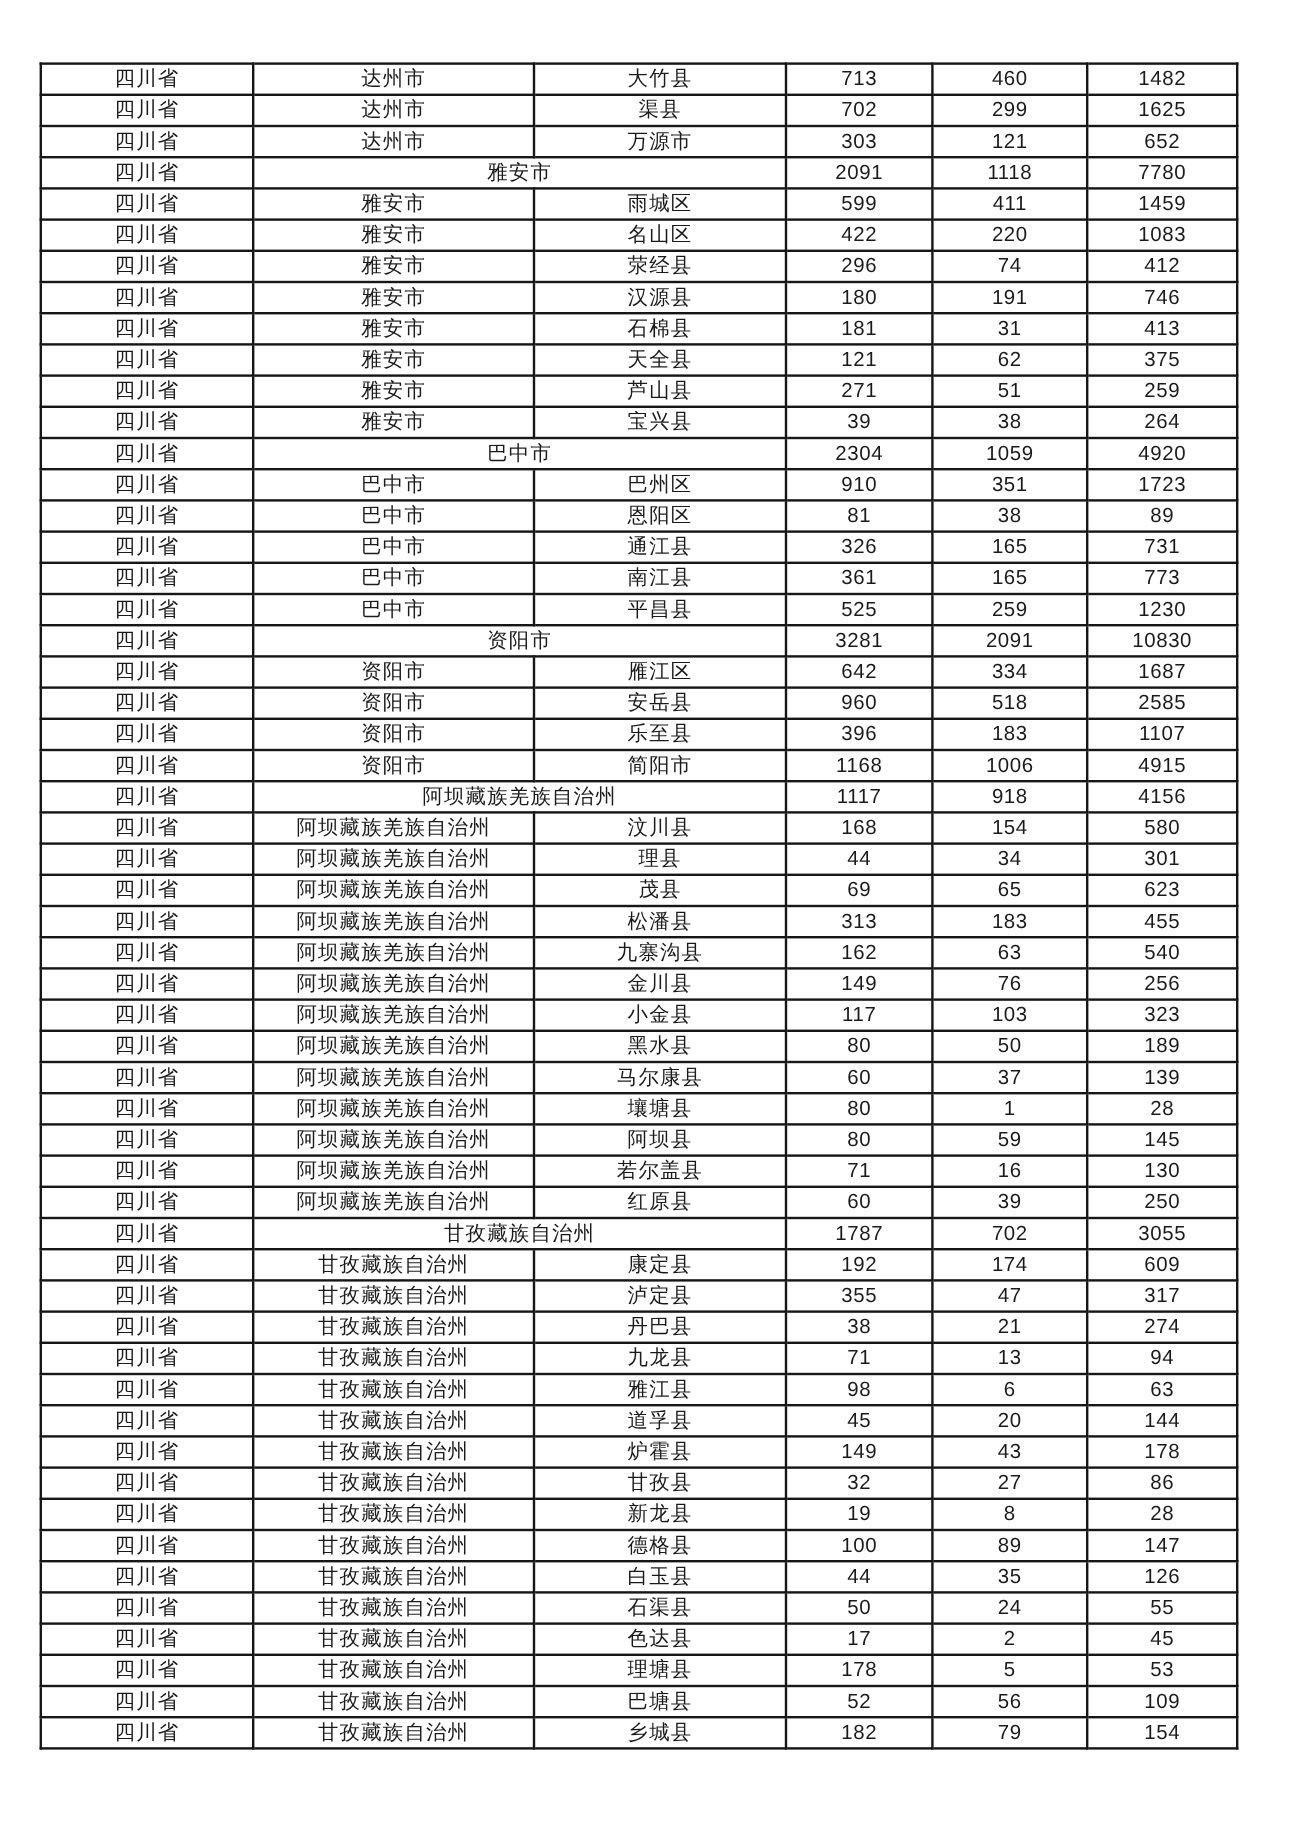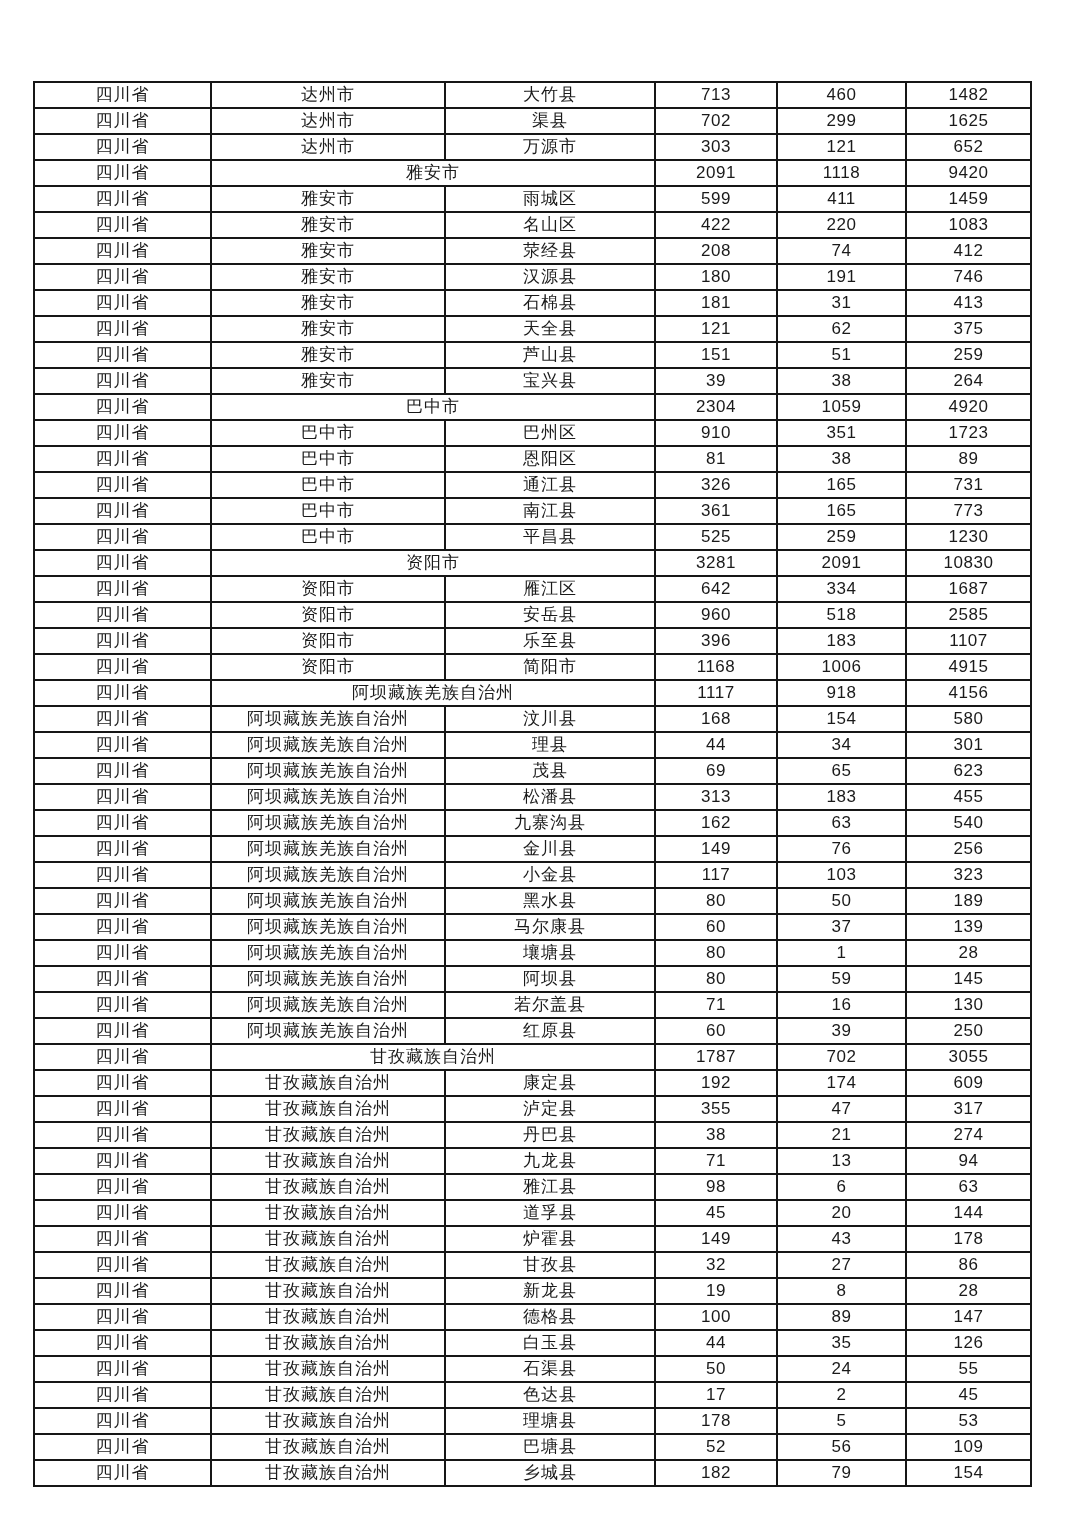--- a/index.html
+++ b/index.html
@@ -15,21 +15,20 @@
     overflow: hidden;
     font-family: "Liberation Sans", "DejaVu Sans", sans-serif;
   }
   table.data-table {
     position: absolute;
     left: 33px;
     top: 52px;
     border-collapse: collapse;
     table-layout: fixed;
     width: 997px;
-    margin-top: 29px;
   }
   table.data-table td {
     border: 2px solid #161616;
     height: 24px;
     padding: 0;
     text-align: center;
     vertical-align: middle;
     font-size: 17px;
     line-height: 24px;
     color: #1a1a1a;
@@ -79,21 +78,21 @@
           <td class="cell-cjk">万源市</td>
           <td class="cell-num">303</td>
           <td class="cell-num">121</td>
           <td class="cell-num">652</td>
         </tr>
         <tr>
           <td class="cell-cjk">四川省</td>
           <td class="cell-cjk" colspan="2">雅安市</td>
           <td class="cell-num">2091</td>
           <td class="cell-num">1118</td>
-          <td class="cell-num">9420</td>
+          <td class="cell-num">7780</td>
         </tr>
         <tr>
           <td class="cell-cjk">四川省</td>
           <td class="cell-cjk">雅安市</td>
           <td class="cell-cjk">雨城区</td>
           <td class="cell-num">599</td>
           <td class="cell-num">411</td>
           <td class="cell-num">1459</td>
         </tr>
         <tr>
@@ -101,21 +100,21 @@
           <td class="cell-cjk">雅安市</td>
           <td class="cell-cjk">名山区</td>
           <td class="cell-num">422</td>
           <td class="cell-num">220</td>
           <td class="cell-num">1083</td>
         </tr>
         <tr>
           <td class="cell-cjk">四川省</td>
           <td class="cell-cjk">雅安市</td>
           <td class="cell-cjk">荥经县</td>
-          <td class="cell-num">208</td>
+          <td class="cell-num">296</td>
           <td class="cell-num">74</td>
           <td class="cell-num">412</td>
         </tr>
         <tr>
           <td class="cell-cjk">四川省</td>
           <td class="cell-cjk">雅安市</td>
           <td class="cell-cjk">汉源县</td>
           <td class="cell-num">180</td>
           <td class="cell-num">191</td>
           <td class="cell-num">746</td>
@@ -133,21 +132,21 @@
           <td class="cell-cjk">雅安市</td>
           <td class="cell-cjk">天全县</td>
           <td class="cell-num">121</td>
           <td class="cell-num">62</td>
           <td class="cell-num">375</td>
         </tr>
         <tr>
           <td class="cell-cjk">四川省</td>
           <td class="cell-cjk">雅安市</td>
           <td class="cell-cjk">芦山县</td>
-          <td class="cell-num">151</td>
+          <td class="cell-num">271</td>
           <td class="cell-num">51</td>
           <td class="cell-num">259</td>
         </tr>
         <tr>
           <td class="cell-cjk">四川省</td>
           <td class="cell-cjk">雅安市</td>
           <td class="cell-cjk">宝兴县</td>
           <td class="cell-num">39</td>
           <td class="cell-num">38</td>
           <td class="cell-num">264</td>

